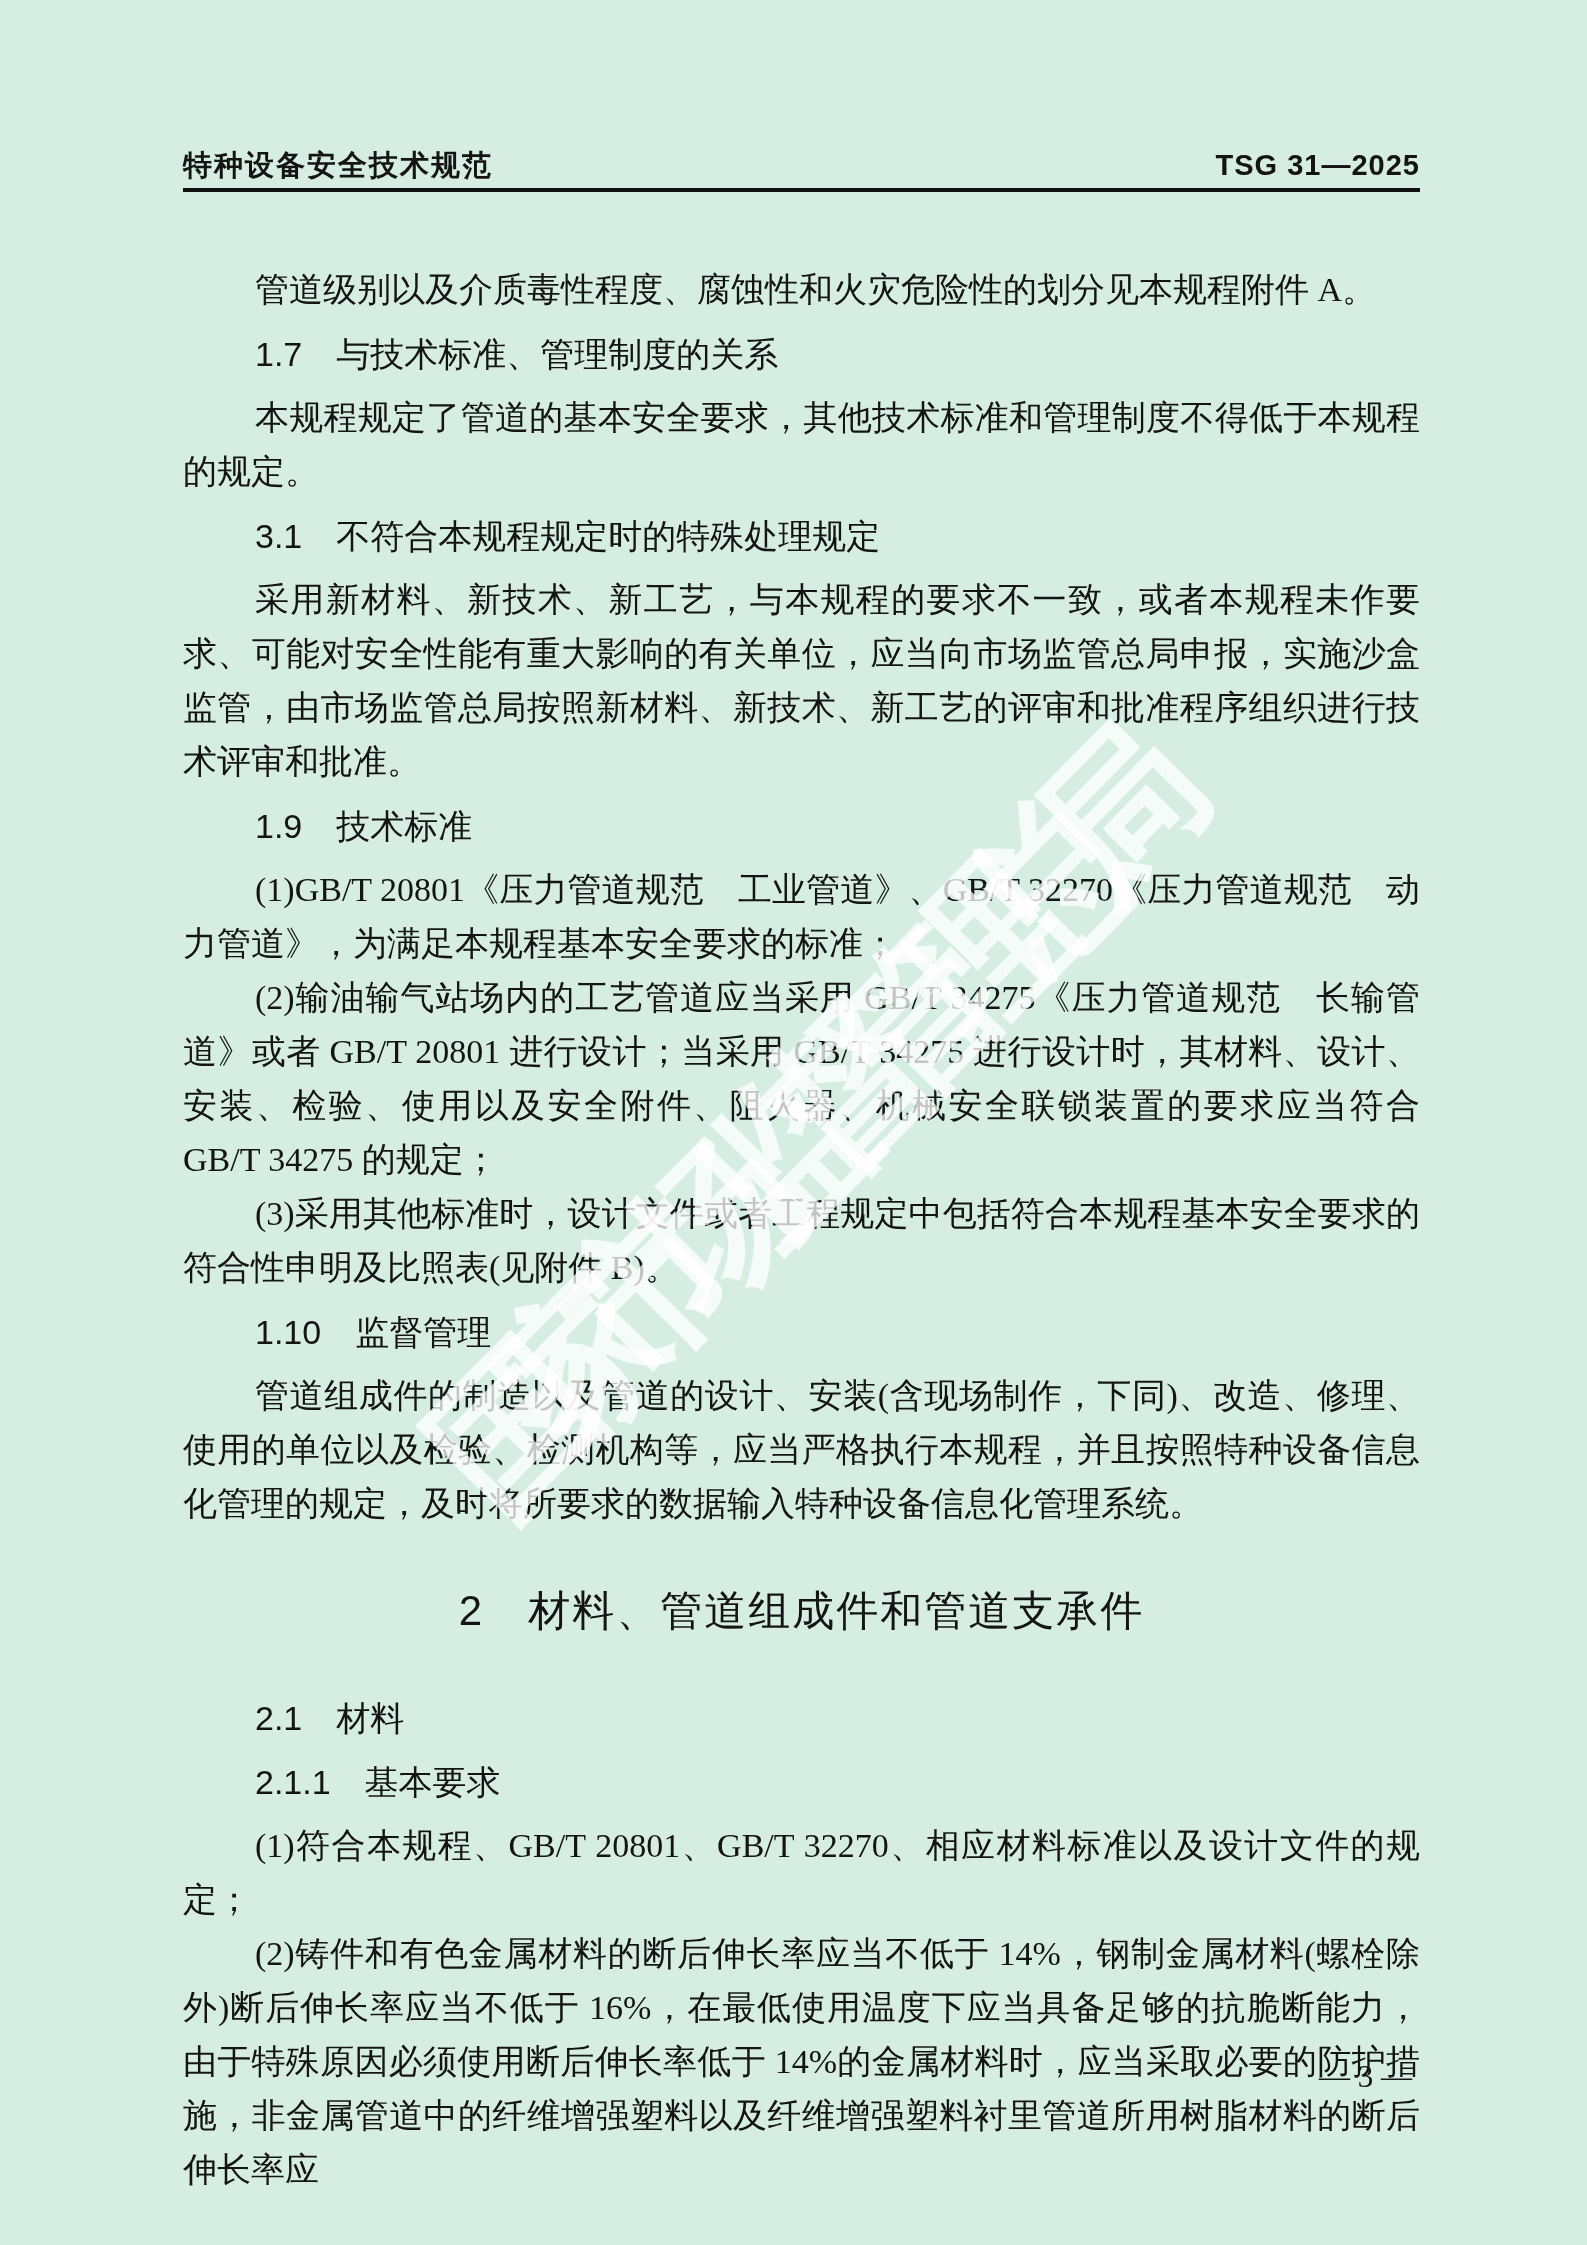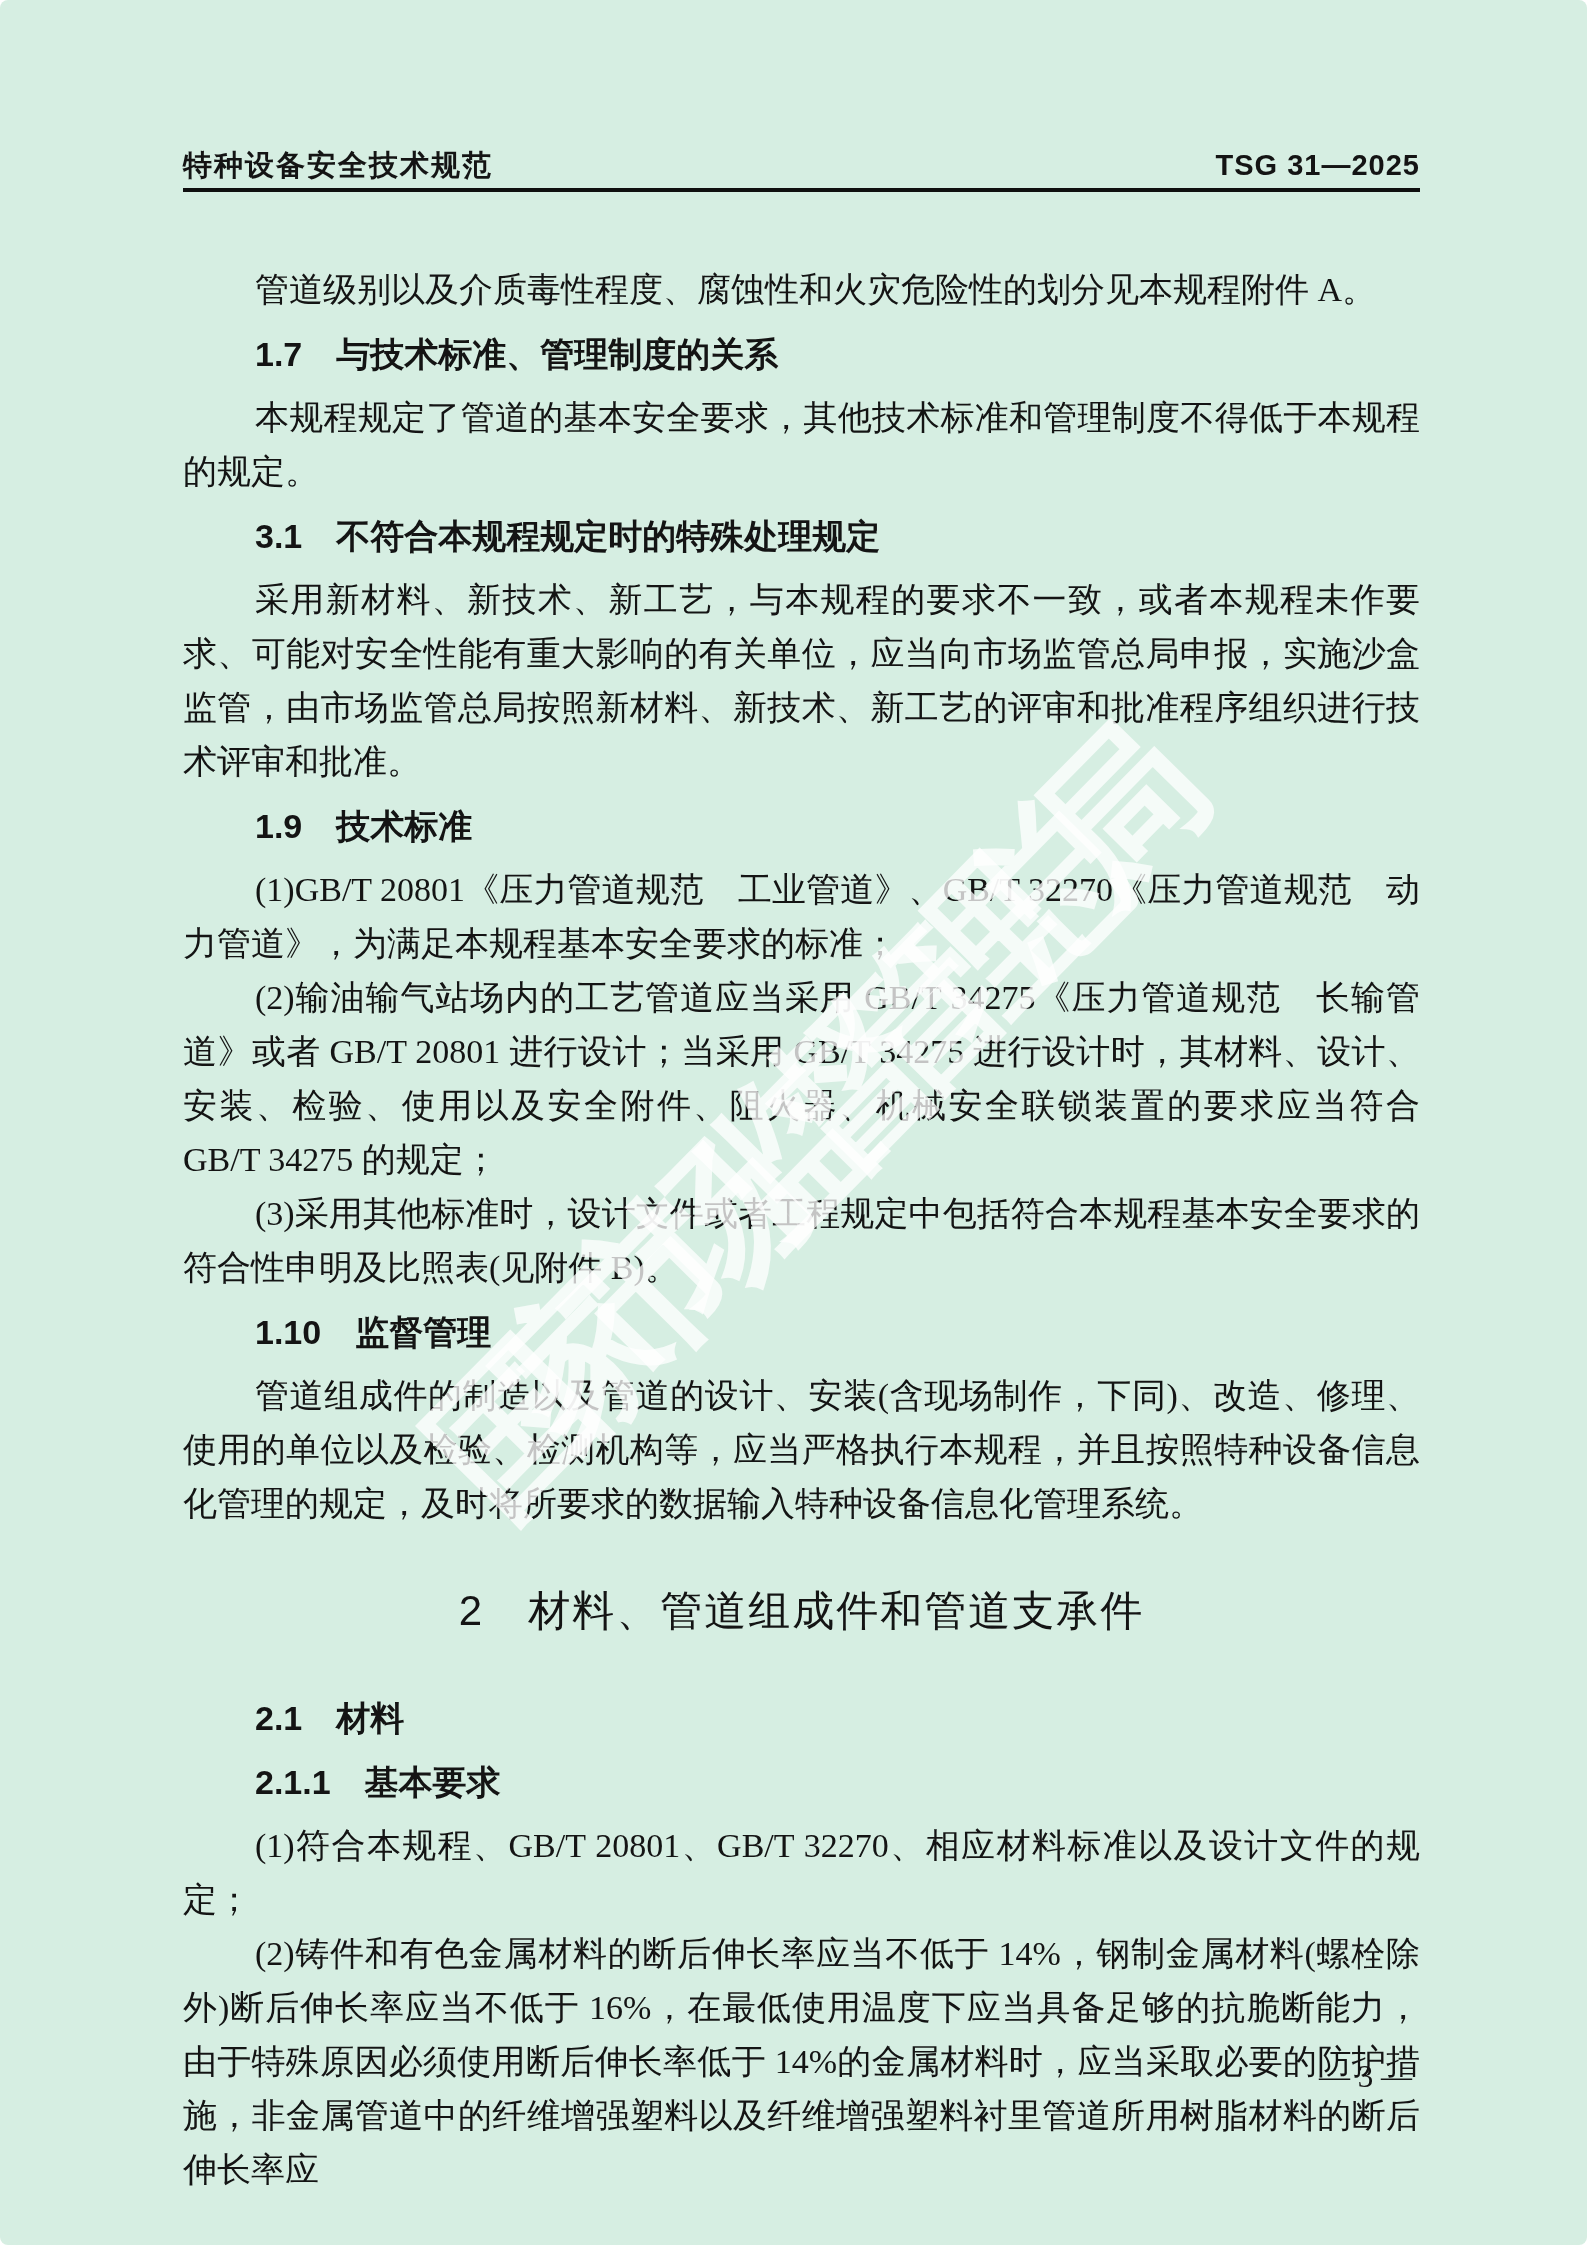--- a/index.html
+++ b/index.html
@@ -4,21 +4,20 @@
 <style>
   html, body { margin: 0; padding: 0; }
   .page {
     position: relative;
     width: 1587px;
     height: 2245px;
     background: #d6eee2;
     overflow: hidden;
     font-family: "Liberation Serif", "DejaVu Serif", serif;
     color: #141414;
-    border-radius: 8px;
   }
   
   .header {
     position: absolute;
     left: 183px;
     width: 1237px;
     top: 146px;
     display: flex;
     justify-content: space-between;
     align-items: baseline;
@@ -54,21 +53,21 @@
     margin-top: 32px;
   }
   .content p {
     margin: 0;
     text-indent: 72px;
   }
   .clause-heading {
     margin: 10px 0;
     text-indent: 72px;
     font-family: "Liberation Sans", "DejaVu Sans", sans-serif;
-    font-weight: 700;
+    font-weight: 400;
     text-align: left;
   }
   .chapter-heading {
     margin: 50px 0;
     text-align: center;
     text-indent: 0;
     font-family: "Liberation Sans", "DejaVu Sans", sans-serif;
     font-weight: 400;
     font-size: 42px;
     line-height: 60px;

